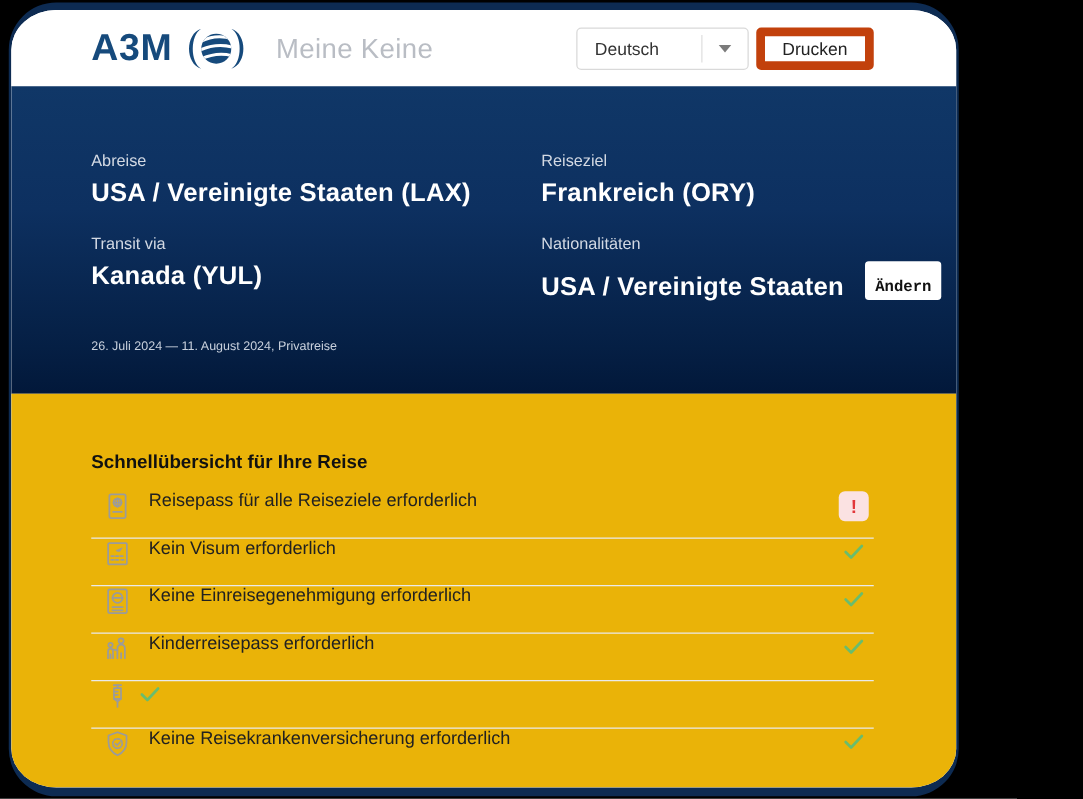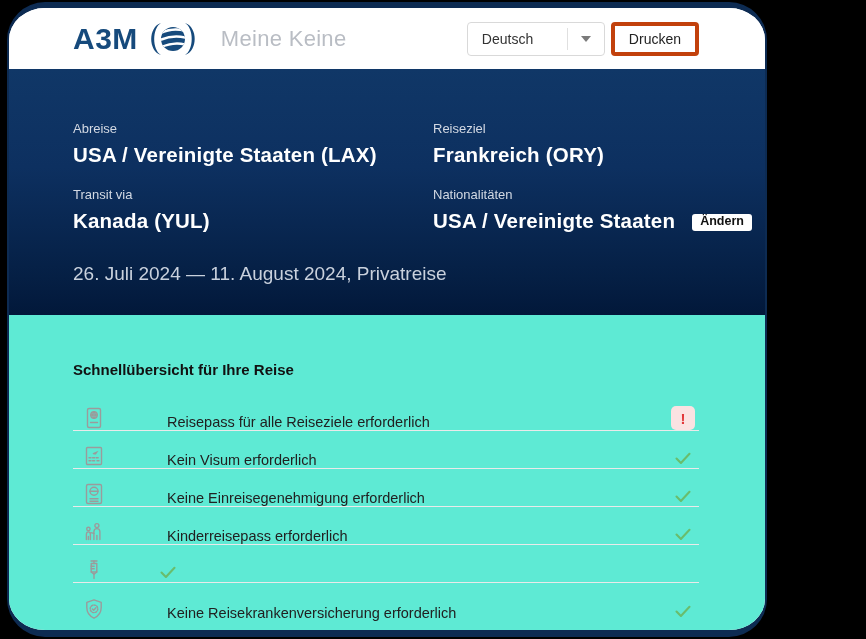--- a/index.html
+++ b/index.html
@@ -26,44 +26,44 @@
   .controls{margin-left:auto;display:flex;align-items:center;gap:6px;}
   .select{
     height:34px;width:138px;box-sizing:border-box;border:1px solid #d9d9d9;border-radius:4px;
     display:flex;align-items:center;background:#fff;cursor:pointer;font-size:14px;color:#333;
   }
   .select .val{padding-left:14px;flex:1;}
   .select .sep{width:1px;height:22px;background:#e0e0e0;}
   .select .chev{width:36px;display:flex;justify-content:center;align-items:center;}
   .tri{width:0;height:0;border-left:5px solid transparent;border-right:5px solid transparent;border-top:6px solid #7b7b7b;}
   .btn-print{
-    height:34px;box-sizing:border-box;border:4px solid #c2410c;border-radius:4px;background:#fff;
+    height:34px;box-sizing:border-box;border:7px solid #c2410c;border-radius:4px;background:#fff;
     font-family:inherit;font-size:14px;color:#222;padding:0 14px;cursor:pointer;
   }
   
   .hero{
     height:246px;flex:0 0 246px;box-sizing:border-box;
     background:linear-gradient(180deg,#103767 0%,#0d3060 40%,#051f44 85%,#02183a 100%);
     padding:52px 66px 0 64px;color:#fff;
   }
   .hero-grid{display:grid;grid-template-columns:360px 1fr;row-gap:20px;}
   .hblabel{font-size:13px;color:#d3d9e3;margin-bottom:7px;}
   .hbvalue{font-size:20.5px;font-weight:700;color:#fff;letter-spacing:.2px;white-space:nowrap;}
   .btn-change{
     display:inline-block;margin-left:17px;background:#fff;color:#111;border:none;cursor:pointer;
-    font-family:Liberation Sans, sans-serif;font-size:12.5px;font-weight:700;padding:0 8px 3px;border-radius:3px;
+    font-family:Liberation Mono, monospace;font-size:12.5px;font-weight:700;padding:14px 8px 3px;border-radius:3px;
     vertical-align:3px;
   }
-  .hero-date{margin-top:30px;font-size:19px;color:#c9d1dd;}
+  .hero-date{margin-top:30px;font-size:10px;color:#c9d1dd;}
   
-  .main{flex:1;background:#5eead4;padding:46px 66px 0 64px;box-sizing:border-box;}
+  .main{flex:1;background:#eab308;padding:46px 66px 0 64px;box-sizing:border-box;}
   .overview-title{margin:0 0 15px 0;font-size:15px;font-weight:600;color:#111;}
   .row{
-    height:38px;display:flex;align-items:flex-end;border-bottom:1px solid #eaeaea;
-    padding-left:9px;box-sizing:border-box;gap:48px;
+    height:38px;display:flex;align-items:flex-start;border-bottom:1px solid #eaeaea;
+    padding-left:9px;box-sizing:border-box;
   }
   .row:last-child{border-bottom:none;}
   .row .ric{width:24px;height:24px;flex:0 0 24px;display:flex;align-items:center;justify-content:center;}
   .row .rlabel{margin-left:13px;font-size:14.5px;color:#212121;flex:1;}
   .row .rstatus{width:28px;display:flex;justify-content:center;align-items:center;margin-right:2px;}
   .alert-badge{
     width:24px;height:24px;border-radius:5px;background:#fbe2e2;
     display:flex;align-items:center;justify-content:center;
     color:#e2373a;font-size:15px;font-weight:700;
   }

